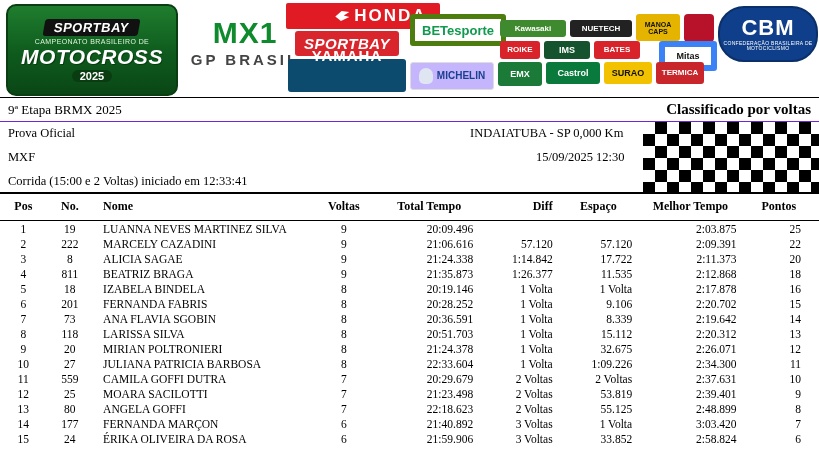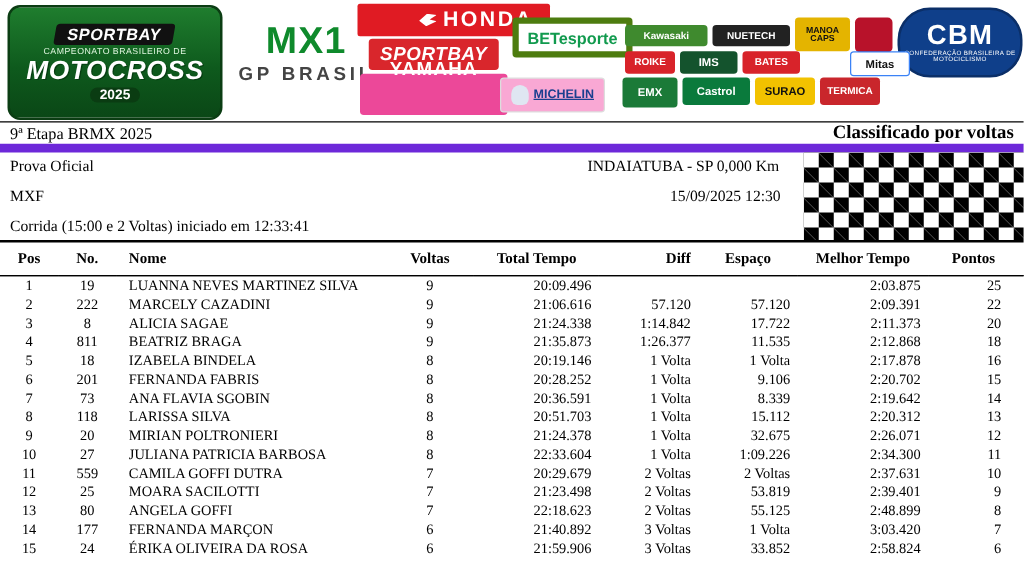--- a/index.html
+++ b/index.html
@@ -73,21 +73,21 @@
   }
   .sportbay2{
     position:absolute;left:295px;top:31px;width:104px;height:25px;
     background:#d9262c;border-radius:3px;color:#fff;
     display:flex;align-items:center;justify-content:center;
     font-family:"Liberation Sans",sans-serif;font-weight:bold;font-style:italic;
     font-size:15px;letter-spacing:.5px;
   }
   .yamaha{
     position:absolute;left:288px;top:59px;width:118px;height:33px;
-    background:#ec4899;border-radius:3px;color:#fff;
+    background:#0c4a6e;border-radius:3px;color:#fff;
     display:flex;flex-direction:column;align-items:center;justify-content:center;
     font-family:"Liberation Sans",sans-serif;
     gap:32px;
   }
   .yamaha .y1{font-weight:bold;font-size:15px;letter-spacing:1px;line-height:1;}
   .yamaha .y2{font-size:7px;letter-spacing:3px;margin-top:2px;}
 
   .logo{
     position:absolute;
     display:flex;align-items:center;justify-content:center;
@@ -103,31 +103,31 @@
   .cbm{
     left:718px;top:6px;width:96px;height:52px;background:#0f3f8a;color:#fff;
     border-radius:26px;flex-direction:column;border:2px solid #0b2f68;
   }
   .cbm .cbm-main{font-size:22px;letter-spacing:1px;}
   .cbm .cbm-sub{font-size:5px;letter-spacing:.3px;font-weight:normal;margin-top:2px;}
 
   .roike{left:500px;top:41px;width:40px;height:18px;background:#d8232a;color:#fff;font-size:8px;}
   .ims{left:544px;top:41px;width:46px;height:18px;background:#14532d;color:#fff;font-size:9px;}
   .bates{left:594px;top:41px;width:46px;height:18px;background:#d8232a;color:#fff;font-size:8px;}
-  .mitas{left:680px;top:41px;width:46px;height:18px;background:#fff;color:#111;font-size:9px;border:1px solid #3b82f6;}
-  .michelin{left:400px;top:62px;width:82px;height:26px;background:#f9a8d4;color:#1b3f8f;font-size:10px;border:1px solid #ddd;text-decoration:underline;}
+  .mitas{left:659px;top:41px;width:46px;height:18px;background:#fff;color:#111;font-size:9px;border:6px solid #3b82f6;}
+  .michelin{left:410px;top:62px;width:82px;height:26px;background:#c4b5fd;color:#1b3f8f;font-size:10px;border:1px solid #ddd;}
   .michelin .mich-man{display:inline-block;width:14px;height:16px;background:#dfe6f2;border-radius:7px 7px 5px 5px;margin-right:4px;}
   .emx{left:498px;top:62px;width:44px;height:24px;background:#1b7a38;color:#fff;font-size:9px;}
   .castrol{left:546px;top:62px;width:54px;height:22px;background:#0a7a3c;color:#fff;font-size:9px;}
   .surao{left:604px;top:62px;width:48px;height:22px;background:#f2c200;color:#111;font-size:9px;}
   .termica{left:656px;top:62px;width:48px;height:22px;background:#c9262c;color:#fff;font-size:8px;}
 
   
   .title-row{
-    position:relative;height:24px;border-bottom:7px solid #6d28d9;
+    position:relative;height:24px;border-bottom:1px solid #6d28d9;
     display:flex;align-items:center;justify-content:space-between;
     padding:0 8px;box-sizing:border-box;text-align:center;
   }
   .title-left{font-size:13px;}
   .title-right{font-size:15px;font-weight:bold;}
 
   
   .info{
     position:relative;height:72px;border-bottom:2px solid #000;
     box-sizing:border-box;

